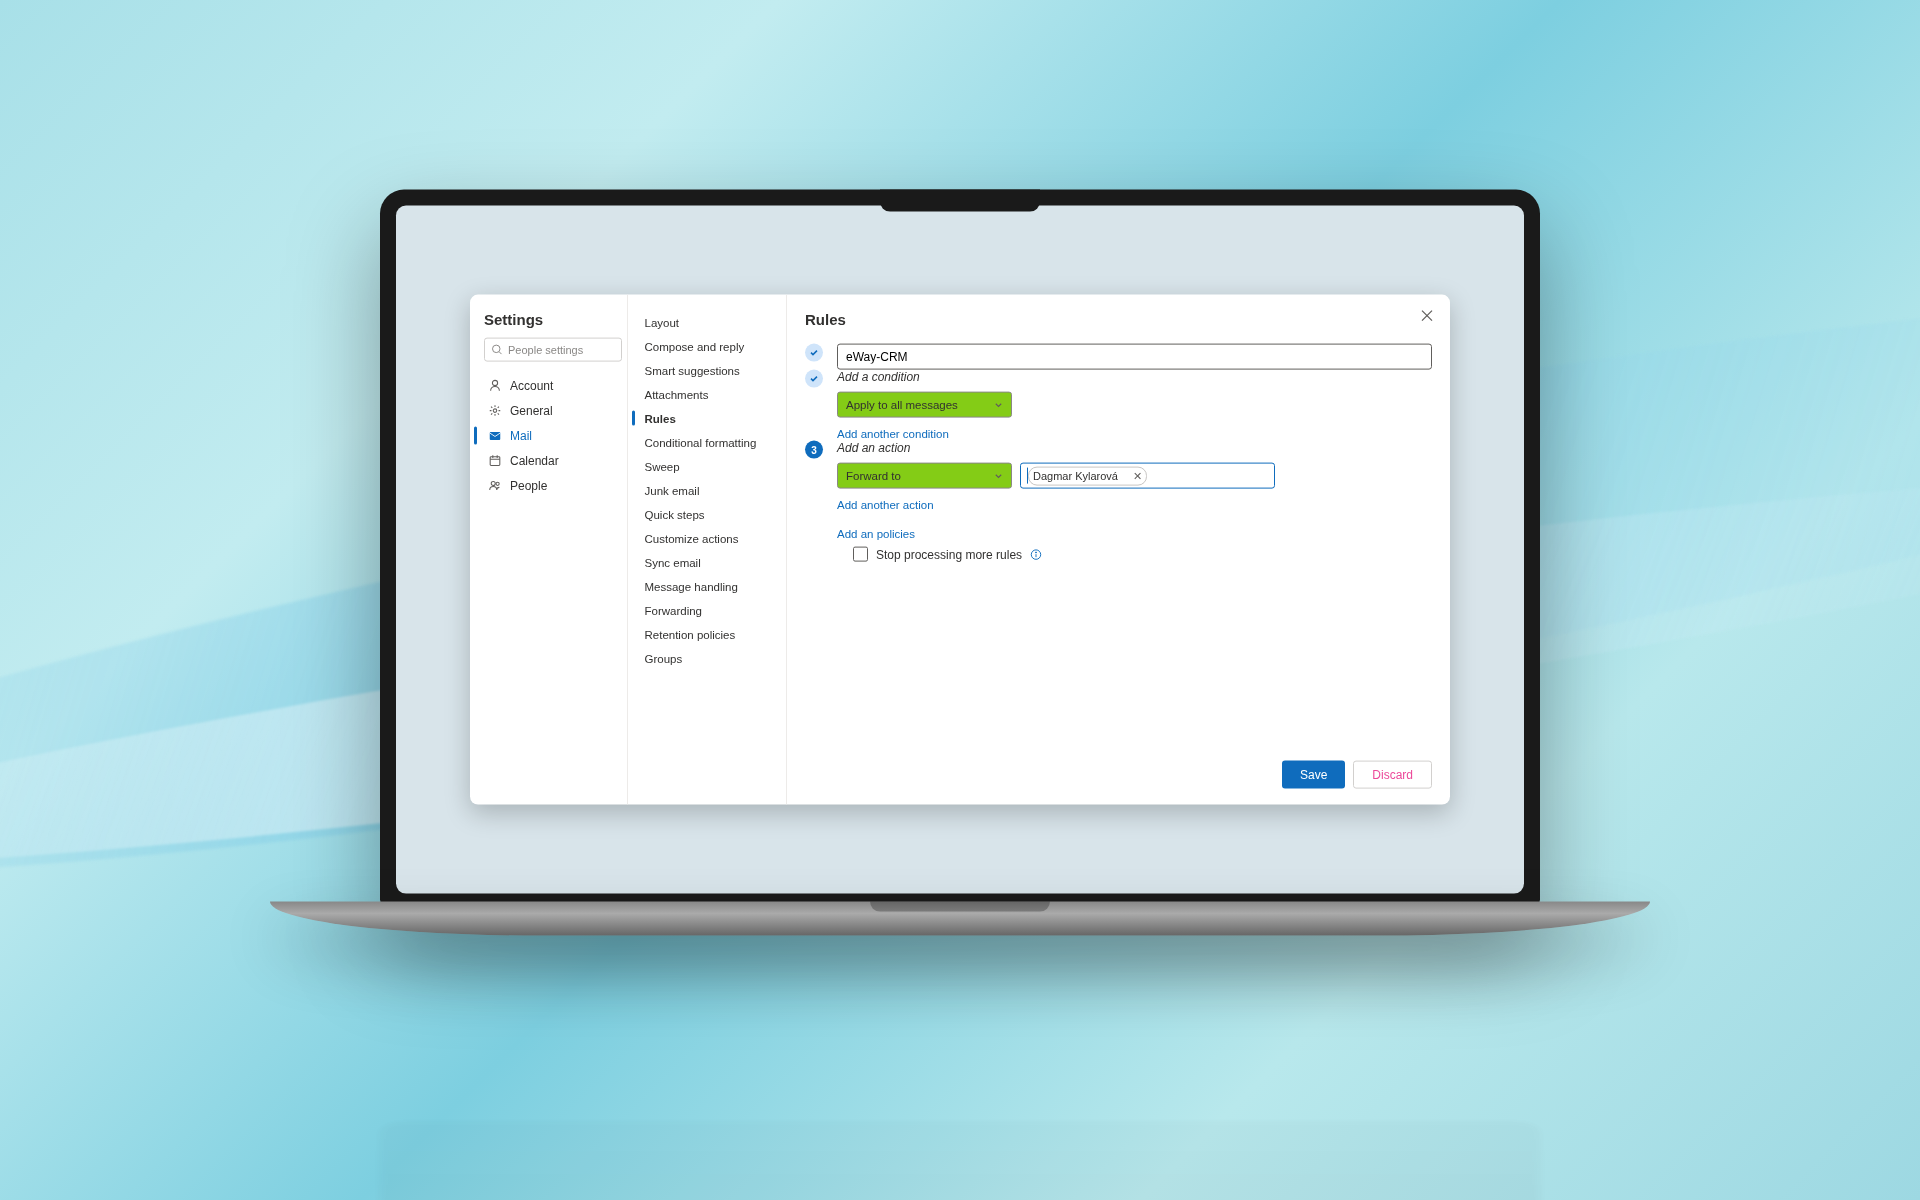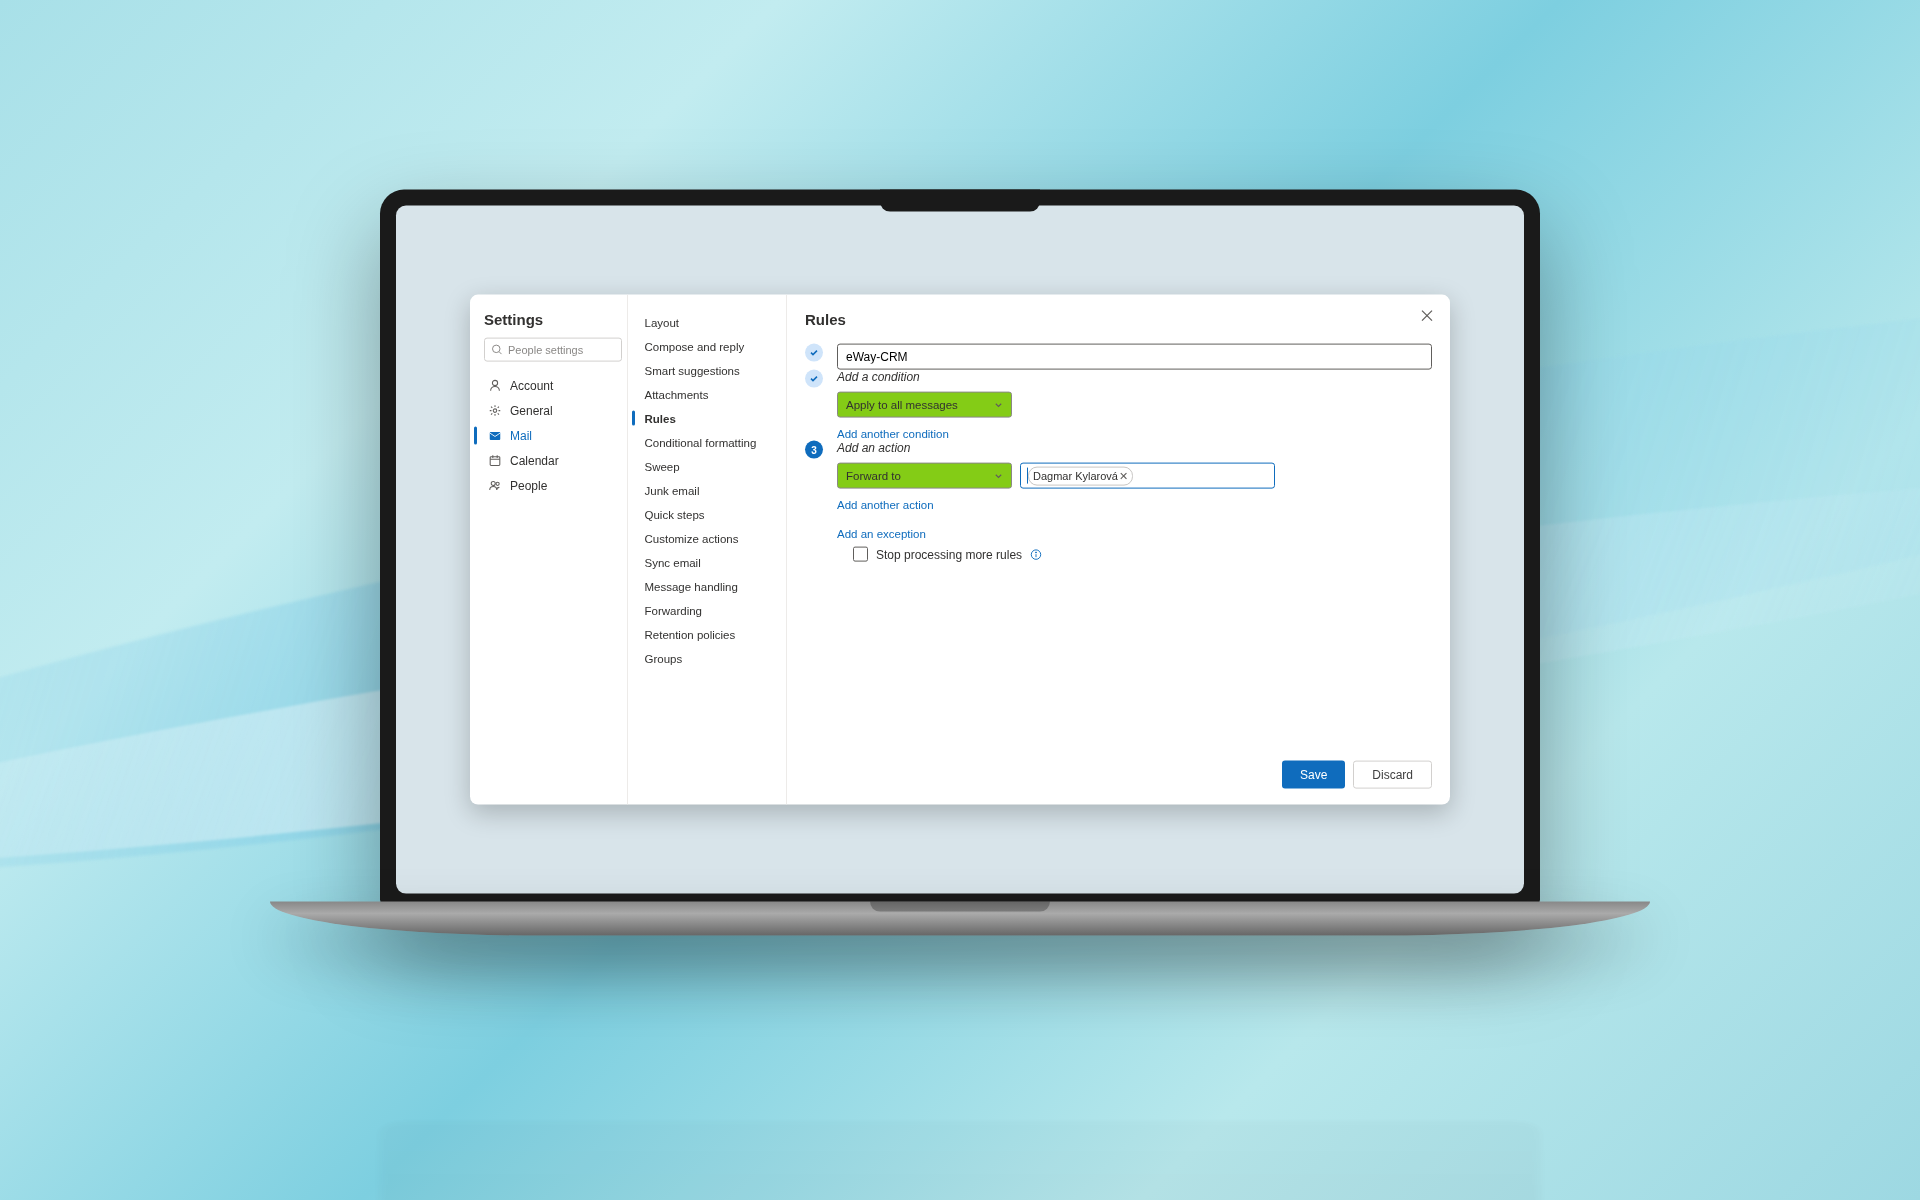--- a/index.html
+++ b/index.html
@@ -119,38 +119,38 @@
 }
 .dropdown svg { width: 9px; height: 9px; }
 .link { color: #0f6cbd; font-size: 11.5px; cursor: pointer; display: inline-block; margin-top: 10px; }
 .action-row { display: flex; gap: 8px; align-items: stretch; }
 .people-box {
   width: 255px; min-height: 26px; border: 1px solid #0f6cbd; border-radius: 3px;
   padding: 2px 4px; display: flex; align-items: center;
 }
 .chip {
   border: 1px solid #c8c6c4; border-radius: 9px; padding: 2px 4px;
-  display: inline-flex; align-items: center; gap: 1px; font-size: 11px;
+  display: inline-flex; align-items: center; gap: 15px; font-size: 11px;
 }
 .chip .x { cursor: pointer; font-size: 11px; color: #605e5c; }
 .cursor-bar { width: 1px; height: 16px; background: #0f6cbd; margin-left: 2px; }
 .checkbox-row { display: flex; align-items: center; gap: 8px; margin-top: 6px; padding-left: 48px; }
 .checkbox {
   width: 15px; height: 15px; border: 1px solid #605e5c; border-radius: 2px; cursor: pointer;
 }
 .info-icon { width: 12px; height: 12px; color: #0f6cbd; }
 .footer {
   margin-top: auto; display: flex; justify-content: flex-end; gap: 8px; padding-top: 12px;
 }
 .btn {
   height: 28px; padding: 0 18px; border-radius: 3px; font-size: 12px;
   cursor: pointer; border: none; display: flex; align-items: center;
 }
 .btn.primary { background: #0f6cbd; color: #fff; }
-.btn.secondary { background: #fff; border: 1px solid #d2d0ce; color: #404040; }
+.btn.secondary { background: #fff; border: 1px solid #d2d0ce; color: #ec4899; }
 </style>
 </head>
 <body>
 
 <div class="wave"></div>
 <div class="wave2"></div>
 
 <div class="laptop">
   <div class="reflection"></div>
   <div class="screen-frame">
@@ -277,21 +277,21 @@
                 <div class="people-box">
                   <span class="cursor-bar"></span>
                   <div class="chip">
                     <span>Dagmar Kylarová</span>
                     <span class="x">✕</span>
                   </div>
                 </div>
               </div>
               <div class="link">Add another action</div>
               <div style="height:6px"></div>
-              <div class="link">Add an exception</div>
+              <div class="link">Add an policies</div>
             </div>
           </div>
 
           <div class="checkbox-row">
             <div class="checkbox"></div>
             <span>Stop processing more rules</span>
             <svg class="info-icon" viewBox="0 0 14 14" fill="none" stroke="#0f6cbd" stroke-width="1.1">
                 <circle cx="7" cy="7" r="5.5"></circle>
                 <line x1="7" y1="6.5" x2="7" y2="10"></line>
                 <circle cx="7" cy="4.5" r="0.6" fill="#0f6cbd"></circle>

